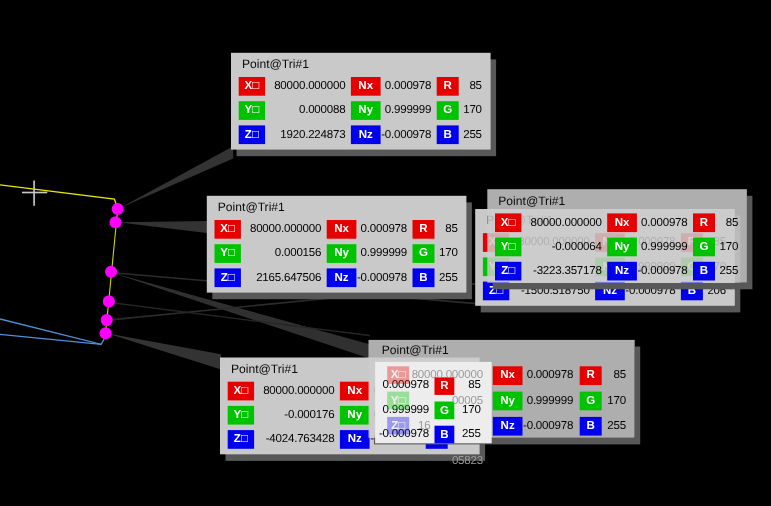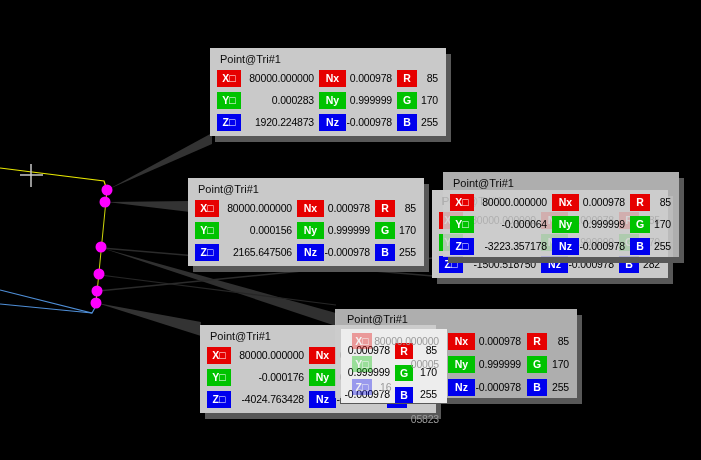--- a/index.html
+++ b/index.html
@@ -84,21 +84,21 @@
   <div class="prow" style="top:22px;">
     <span class="chip red axis-chip">X□</span>
     <span class="val axis-val">80000.000000</span>
     <span class="chip red n-chip">Nx</span>
     <span class="val n-val">0.000978</span>
     <span class="chip red c-chip">R</span>
     <span class="val c-val">85</span>
   </div>
   <div class="prow" style="top:44px;">
     <span class="chip green axis-chip">Y□</span>
-    <span class="val axis-val">0.000283</span>
+    <span class="val axis-val">0.000088</span>
     <span class="chip green n-chip">Ny</span>
     <span class="val n-val">0.999999</span>
     <span class="chip green c-chip">G</span>
     <span class="val c-val">170</span>
   </div>
   <div class="prow" style="top:66px;">
     <span class="chip blue axis-chip">Z□</span>
     <span class="val axis-val">1920.224873</span>
     <span class="chip blue n-chip">Nz</span>
     <span class="val n-val">-0.000978</span>
@@ -152,21 +152,21 @@
     <span class="val n-val">0.999999</span>
     <span class="chip green c-chip">G</span>
     <span class="val c-val">170</span>
   </div>
   <div class="prow" style="top:66px;">
     <span class="chip blue axis-chip">Z□</span>
     <span class="val axis-val">-1500.518750</span>
     <span class="chip blue n-chip">Nz</span>
     <span class="val n-val">-0.000978</span>
     <span class="chip blue c-chip">B</span>
-    <span class="val c-val">282</span>
+    <span class="val c-val">206</span>
   </div>
 </div>
 
 <div class="panel translucent" id="panel-right-front" style="left:443px;top:172px;height:85px;">
   <div class="panel-title">Point@Tri#1</div>
   <div class="prow" style="top:22px;">
     <span class="chip red axis-chip">X□</span>
     <span class="val axis-val">80000.000000</span>
     <span class="chip red n-chip">Nx</span>
     <span class="val n-val">0.000978</span>

